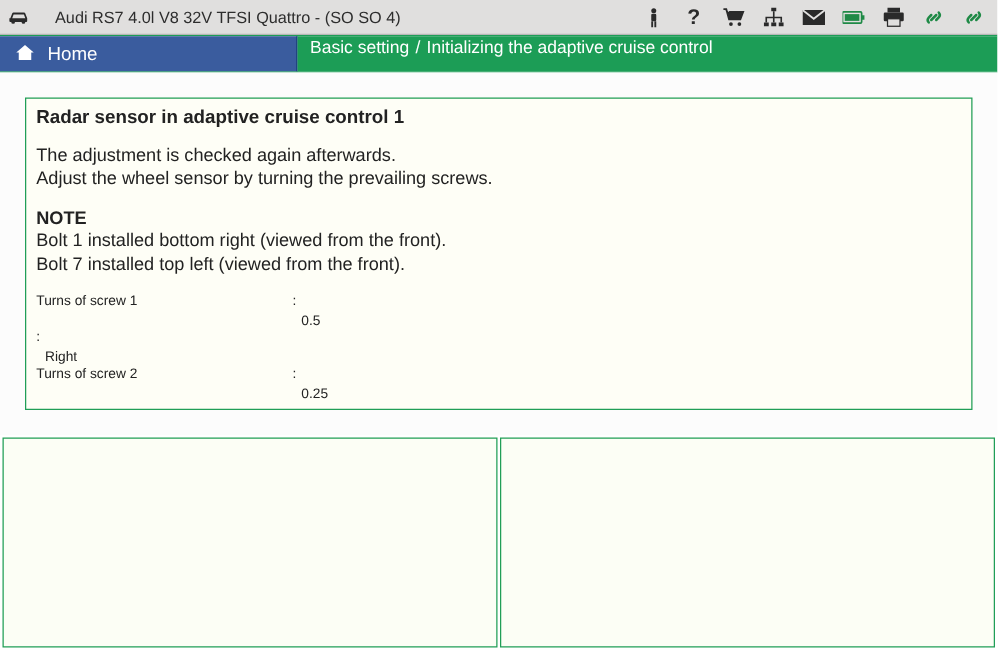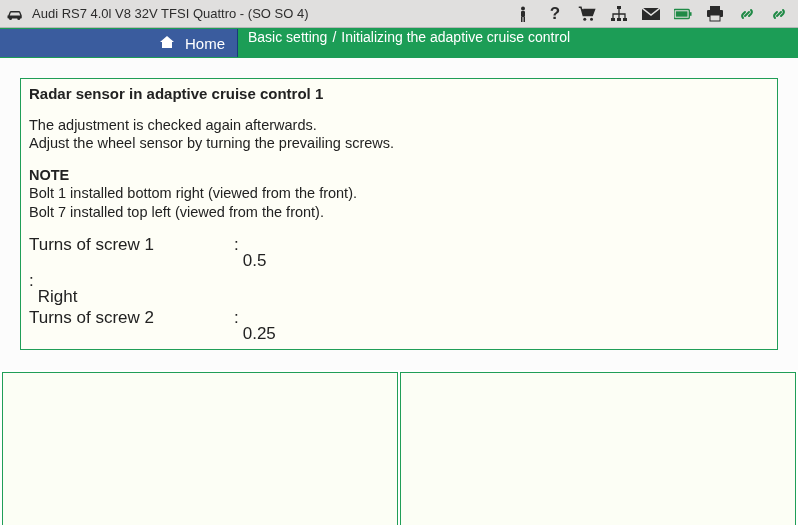--- a/index.html
+++ b/index.html
@@ -14,22 +14,22 @@
     height: 28px;
     background: #e0dfde;
     border-bottom: 1px solid #b7b7b7;
     display: flex;
     align-items: center;
     padding: 0 6px;
     gap: 8px;
   }
   .toolbar .vehicle {
     display: flex;
-    align-items: flex-end;
-    gap: 8px;
+    align-items: flex-start;
+    gap: 20px;
     flex: 1;
     min-width: 0;
   }
   .toolbar .title {
     font-size: 13px;
     color: #2d2d2d;
     white-space: nowrap;
   }
   .toolbar .icons {
     display: flex;
@@ -57,21 +57,20 @@
   }
   .nav-home {
     width: 238px;
     background: #3a5c9e;
     color: #fff;
     display: flex;
     align-items: center;
     padding: 0 12px;
     gap: 10px;
     border-right: 1px solid #183b7a;
-    justify-content: flex-end;
   }
   .nav-home .home-label {
     font-size: 15px;
   }
   .nav-bread {
     flex: 1;
     background: #1c9d56;
     color: #fff;
     display: flex;
     align-items: flex-start;
@@ -104,21 +103,21 @@
   .continue-line { display:flex; align-items:center; gap:3px; margin-top:14px; margin-bottom:6px;}
   .green-band {
     margin: 0 -8px;
     background: #6cc293;
     color: #fff;
     padding: 1px 4px;
     font-size: 14.5px;
     margin-top: 6px;
   }
   .kv-table {
-    font-size: 17px;
+    font-size: 11px;
     margin-top: 1px;
     line-height: 1.22;
   }
   .kv-row { display:flex; }
   .kv-row .k { white-space:pre; }
   .kv-row .c { }
   .kv-row .v { margin-left:4px;margin-top:16px;}
   .bottom-panes {
     display: flex;
     gap: 2px;

